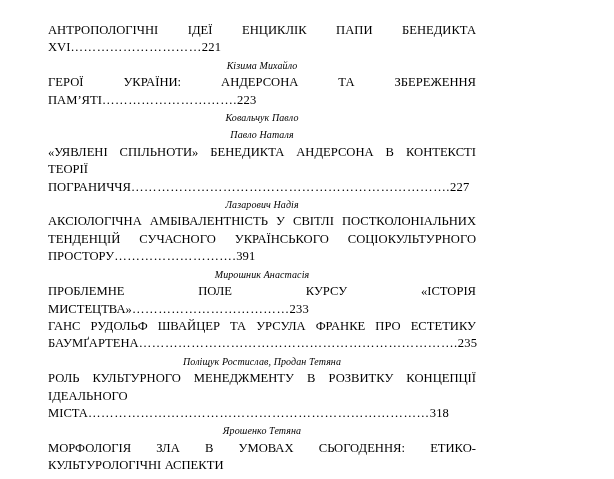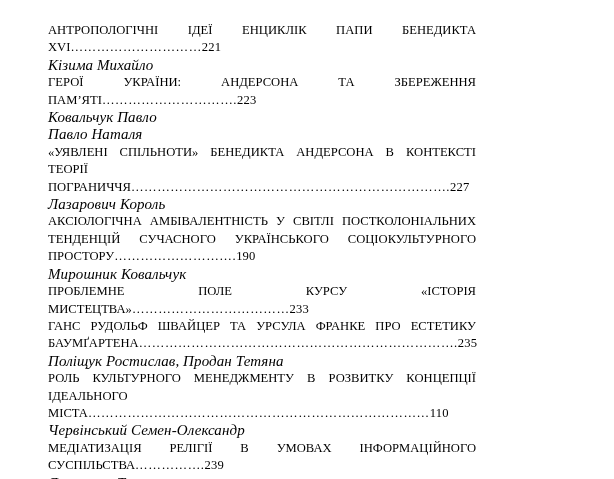--- a/index.html
+++ b/index.html
@@ -33,25 +33,25 @@
   .toc-entry {
     display: block;
     margin: 0;
     padding: 0;
   }
 
   
   .author {
     display: block;
     font-style: italic;
-    font-size: 15px;
+    font-size: 10px;
     line-height: 17.4px;
     letter-spacing: 0.1px;
     white-space: nowrap;
-    text-align: left;
+    text-align: center;
   }
 
   
   .title-block {
     display: block;
     font-size: 12.6px;
     line-height: 17.4px;
     text-align: justify;
     text-align-last: left;
     text-justify: inter-word;
@@ -89,36 +89,32 @@
         <div class="title-block"><span class="title-text">ГЕРОЇ УКРАЇНИ: АНДЕРСОНА ТА ЗБЕРЕЖЕННЯ ПАМ’ЯТІ</span><span class="tail"><span class="leader">………………………….</span><span class="pageno">223</span></span></div>
       </div>
       <div class="toc-entry">
         <span class="author">Ковальчук Павло</span>
       </div>
       <div class="toc-entry">
         <span class="author">Павло Наталя</span>
         <div class="title-block"><span class="title-text">«УЯВЛЕНІ СПІЛЬНОТИ» БЕНЕДИКТА АНДЕРСОНА В КОНТЕКСТІ ТЕОРІЇ ПОГРАНИЧЧЯ</span><span class="tail"><span class="leader">……………………………………………………………….</span><span class="pageno">227</span></span></div>
       </div>
       <div class="toc-entry">
-        <span class="author">Лазарович Король</span>
-        <div class="title-block"><span class="title-text">АКСІОЛОГІЧНА АМБІВАЛЕНТНІСТЬ У СВІТЛІ ПОСТКОЛОНІАЛЬНИХ ТЕНДЕНЦІЙ СУЧАСНОГО УКРАЇНСЬКОГО СОЦІОКУЛЬТУРНОГО ПРОСТОРУ</span><span class="tail"><span class="leader">……………………….</span><span class="pageno">190</span></span></div>
+        <span class="author">Лазарович Надія</span>
+        <div class="title-block"><span class="title-text">АКСІОЛОГІЧНА АМБІВАЛЕНТНІСТЬ У СВІТЛІ ПОСТКОЛОНІАЛЬНИХ ТЕНДЕНЦІЙ СУЧАСНОГО УКРАЇНСЬКОГО СОЦІОКУЛЬТУРНОГО ПРОСТОРУ</span><span class="tail"><span class="leader">……………………….</span><span class="pageno">391</span></span></div>
       </div>
       <div class="toc-entry">
-        <span class="author">Мирошник Ковальчук</span>
+        <span class="author">Мирошник Анастасія</span>
         <div class="title-block"><span class="title-text">ПРОБЛЕМНЕ ПОЛЕ КУРСУ «ІСТОРІЯ МИСТЕЦТВА»</span><span class="tail"><span class="leader">………………………………</span><span class="pageno">233</span></span></div>
       </div>
       <div class="toc-entry">
         <div class="title-block"><span class="title-text">ГАНС РУДОЛЬФ ШВАЙЦЕР ТА УРСУЛА ФРАНКЕ ПРО ЕСТЕТИКУ БАУМҐАРТЕНА</span><span class="tail"><span class="leader">……………………………………………………………….</span><span class="pageno">235</span></span></div>
       </div>
       <div class="toc-entry">
         <span class="author">Поліщук Ростислав, Продан Тетяна</span>
-        <div class="title-block"><span class="title-text">РОЛЬ КУЛЬТУРНОГО МЕНЕДЖМЕНТУ В РОЗВИТКУ КОНЦЕПЦІЇ ІДЕАЛЬНОГО МІСТА</span><span class="tail"><span class="leader">……………………………………………………………………</span><span class="pageno">110</span></span></div>
-      </div>
-      <div class="toc-entry">
-        <span class="author">Червінський Семен-Олександр</span>
-        <div class="title-block"><span class="title-text">МЕДІАТИЗАЦІЯ РЕЛІГІЇ В УМОВАХ ІНФОРМАЦІЙНОГО СУСПІЛЬСТВА</span><span class="tail"><span class="leader">…………….</span><span class="pageno">239</span></span></div>
+        <div class="title-block"><span class="title-text">РОЛЬ КУЛЬТУРНОГО МЕНЕДЖМЕНТУ В РОЗВИТКУ КОНЦЕПЦІЇ ІДЕАЛЬНОГО МІСТА</span><span class="tail"><span class="leader">……………………………………………………………………</span><span class="pageno">318</span></span></div>
       </div>
       <div class="toc-entry">
         <span class="author">Ярошенко Тетяна</span>
         <div class="title-block"><span class="title-text">МОРФОЛОГІЯ ЗЛА В УМОВАХ СЬОГОДЕННЯ: ЕТИКО-КУЛЬТУРОЛОГІЧНІ АСПЕКТИ</span></div>
       </div>
     </div>
 </div>
 
 </body></html>

